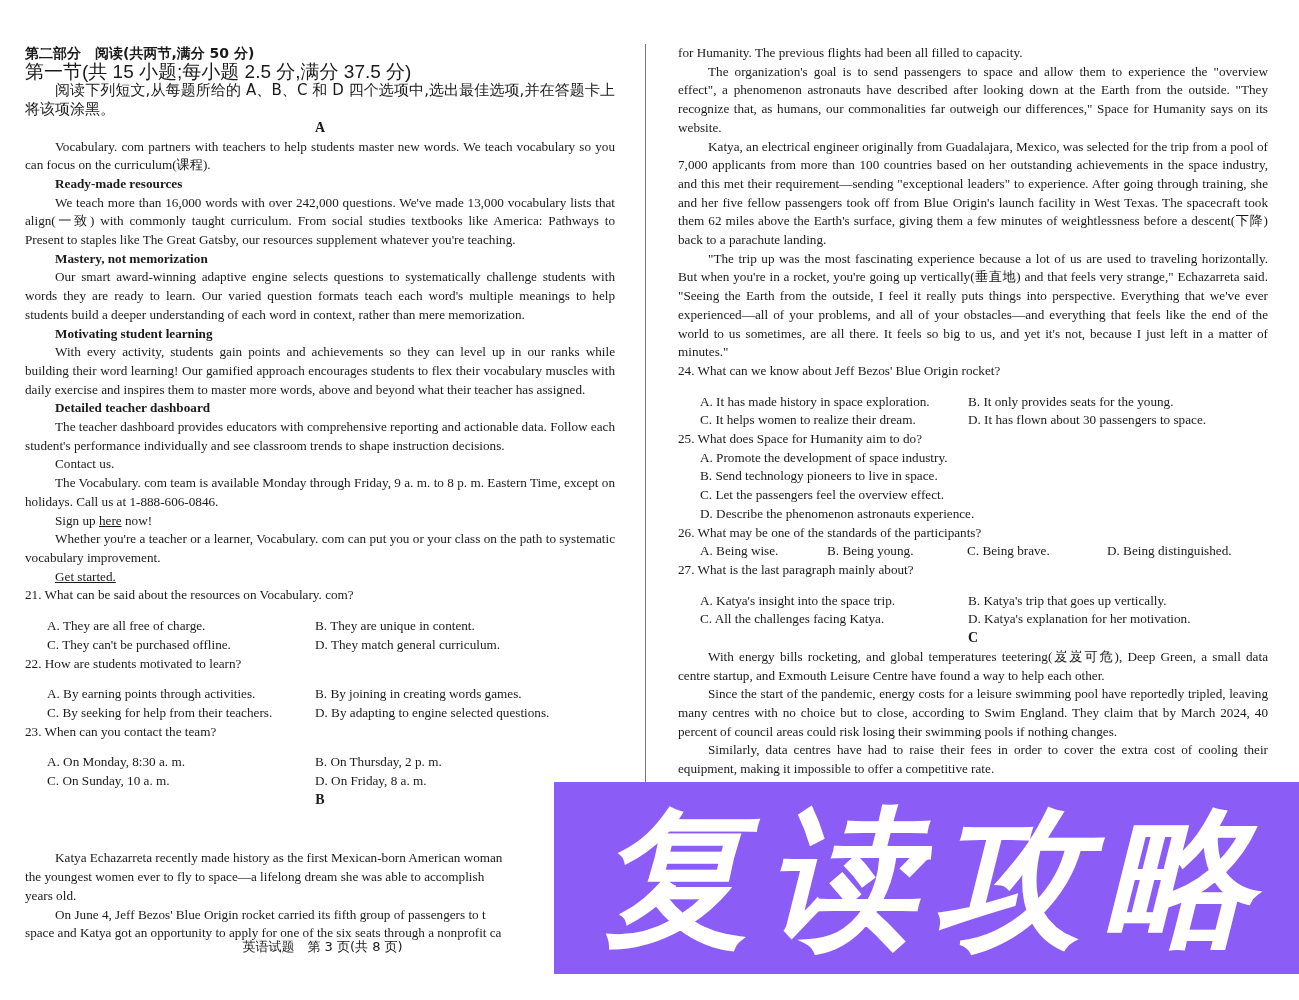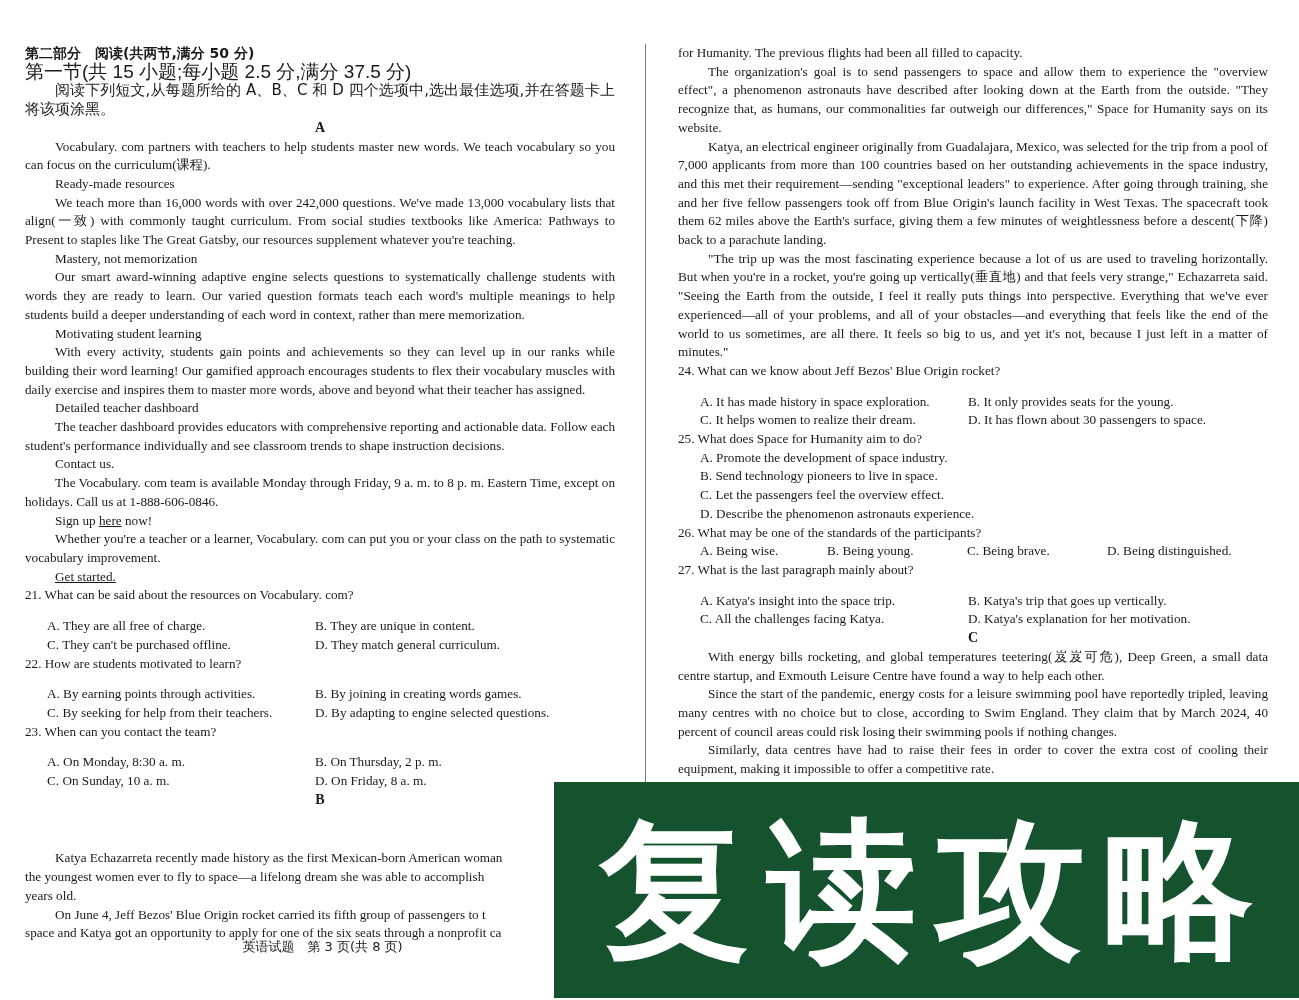--- a/index.html
+++ b/index.html
@@ -12,31 +12,31 @@
     .page { position: absolute; left: 0; top: 0; width: 1299px; height: 1000px; }
     .col { position: absolute; top: 44px; }
     .col-left { left: 25px; width: 590px; }
     .col-right { left: 678px; width: 590px; }
     .divider { position: absolute; left: 645px; top: 44px; width: 1px; height: 740px; background: #777; }
     .line { line-height: 18.7px; text-align: justify; text-align-last: left; white-space: normal; }
     .indent { text-indent: 30px; }
     .h-section { font-weight: bold; font-family: "DejaVu Sans", sans-serif; font-size: 14px; line-height: 18.7px; }
     .h-sub { font-family: Liberation Sans, sans-serif; font-size: 19px; line-height: 18.7px; }
     .h-passage { text-align: center; font-weight: bold; line-height: 18.7px; font-size: 14px; }
-    .h-bold { font-weight: normal; padding-left: 30px; line-height: 18.7px; }
+    .h-bold { font-weight: bold; padding-left: 30px; line-height: 18.7px; }
     .cjk { font-family: "DejaVu Sans", sans-serif; font-size: 15px; }
     .q { line-height: 18.7px; }
     .opts { display: grid; grid-template-columns: 268px 1fr; padding-left: 22px; line-height: 18.7px; margin-top: 12px; }
     .opts4 { display: grid; grid-template-columns: 127px 140px 140px 1fr; padding-left: 22px; line-height: 18.7px; }
     .opts1 { padding-left: 22px; line-height: 18.7px; }
     .u { text-decoration: underline; }
     .footer { position: absolute; left: 0; width: 645px; top: 938px; text-align: center; font-family: "DejaVu Sans", sans-serif; font-size: 13px; }
     .banner {
-      position: absolute; left: 554px; top: 782px; width: 745px; height: 216px;
-      background: #14532d; display: flex; align-items: center; justify-content: center;
+      position: absolute; left: 554px; top: 782px; width: 745px; height: 192px;
+      background: #8b5cf6; display: flex; align-items: center; justify-content: center; font-style: italic;
     }
     .banner-text {
       color: #ffffff; font-family: "DejaVu Sans", sans-serif; font-weight: bold;
       font-size: 150px; letter-spacing: 18px; line-height: 1; padding-left: 18px;
     }
   </style>
 </head>
 <body>
 
 <div class="page">

